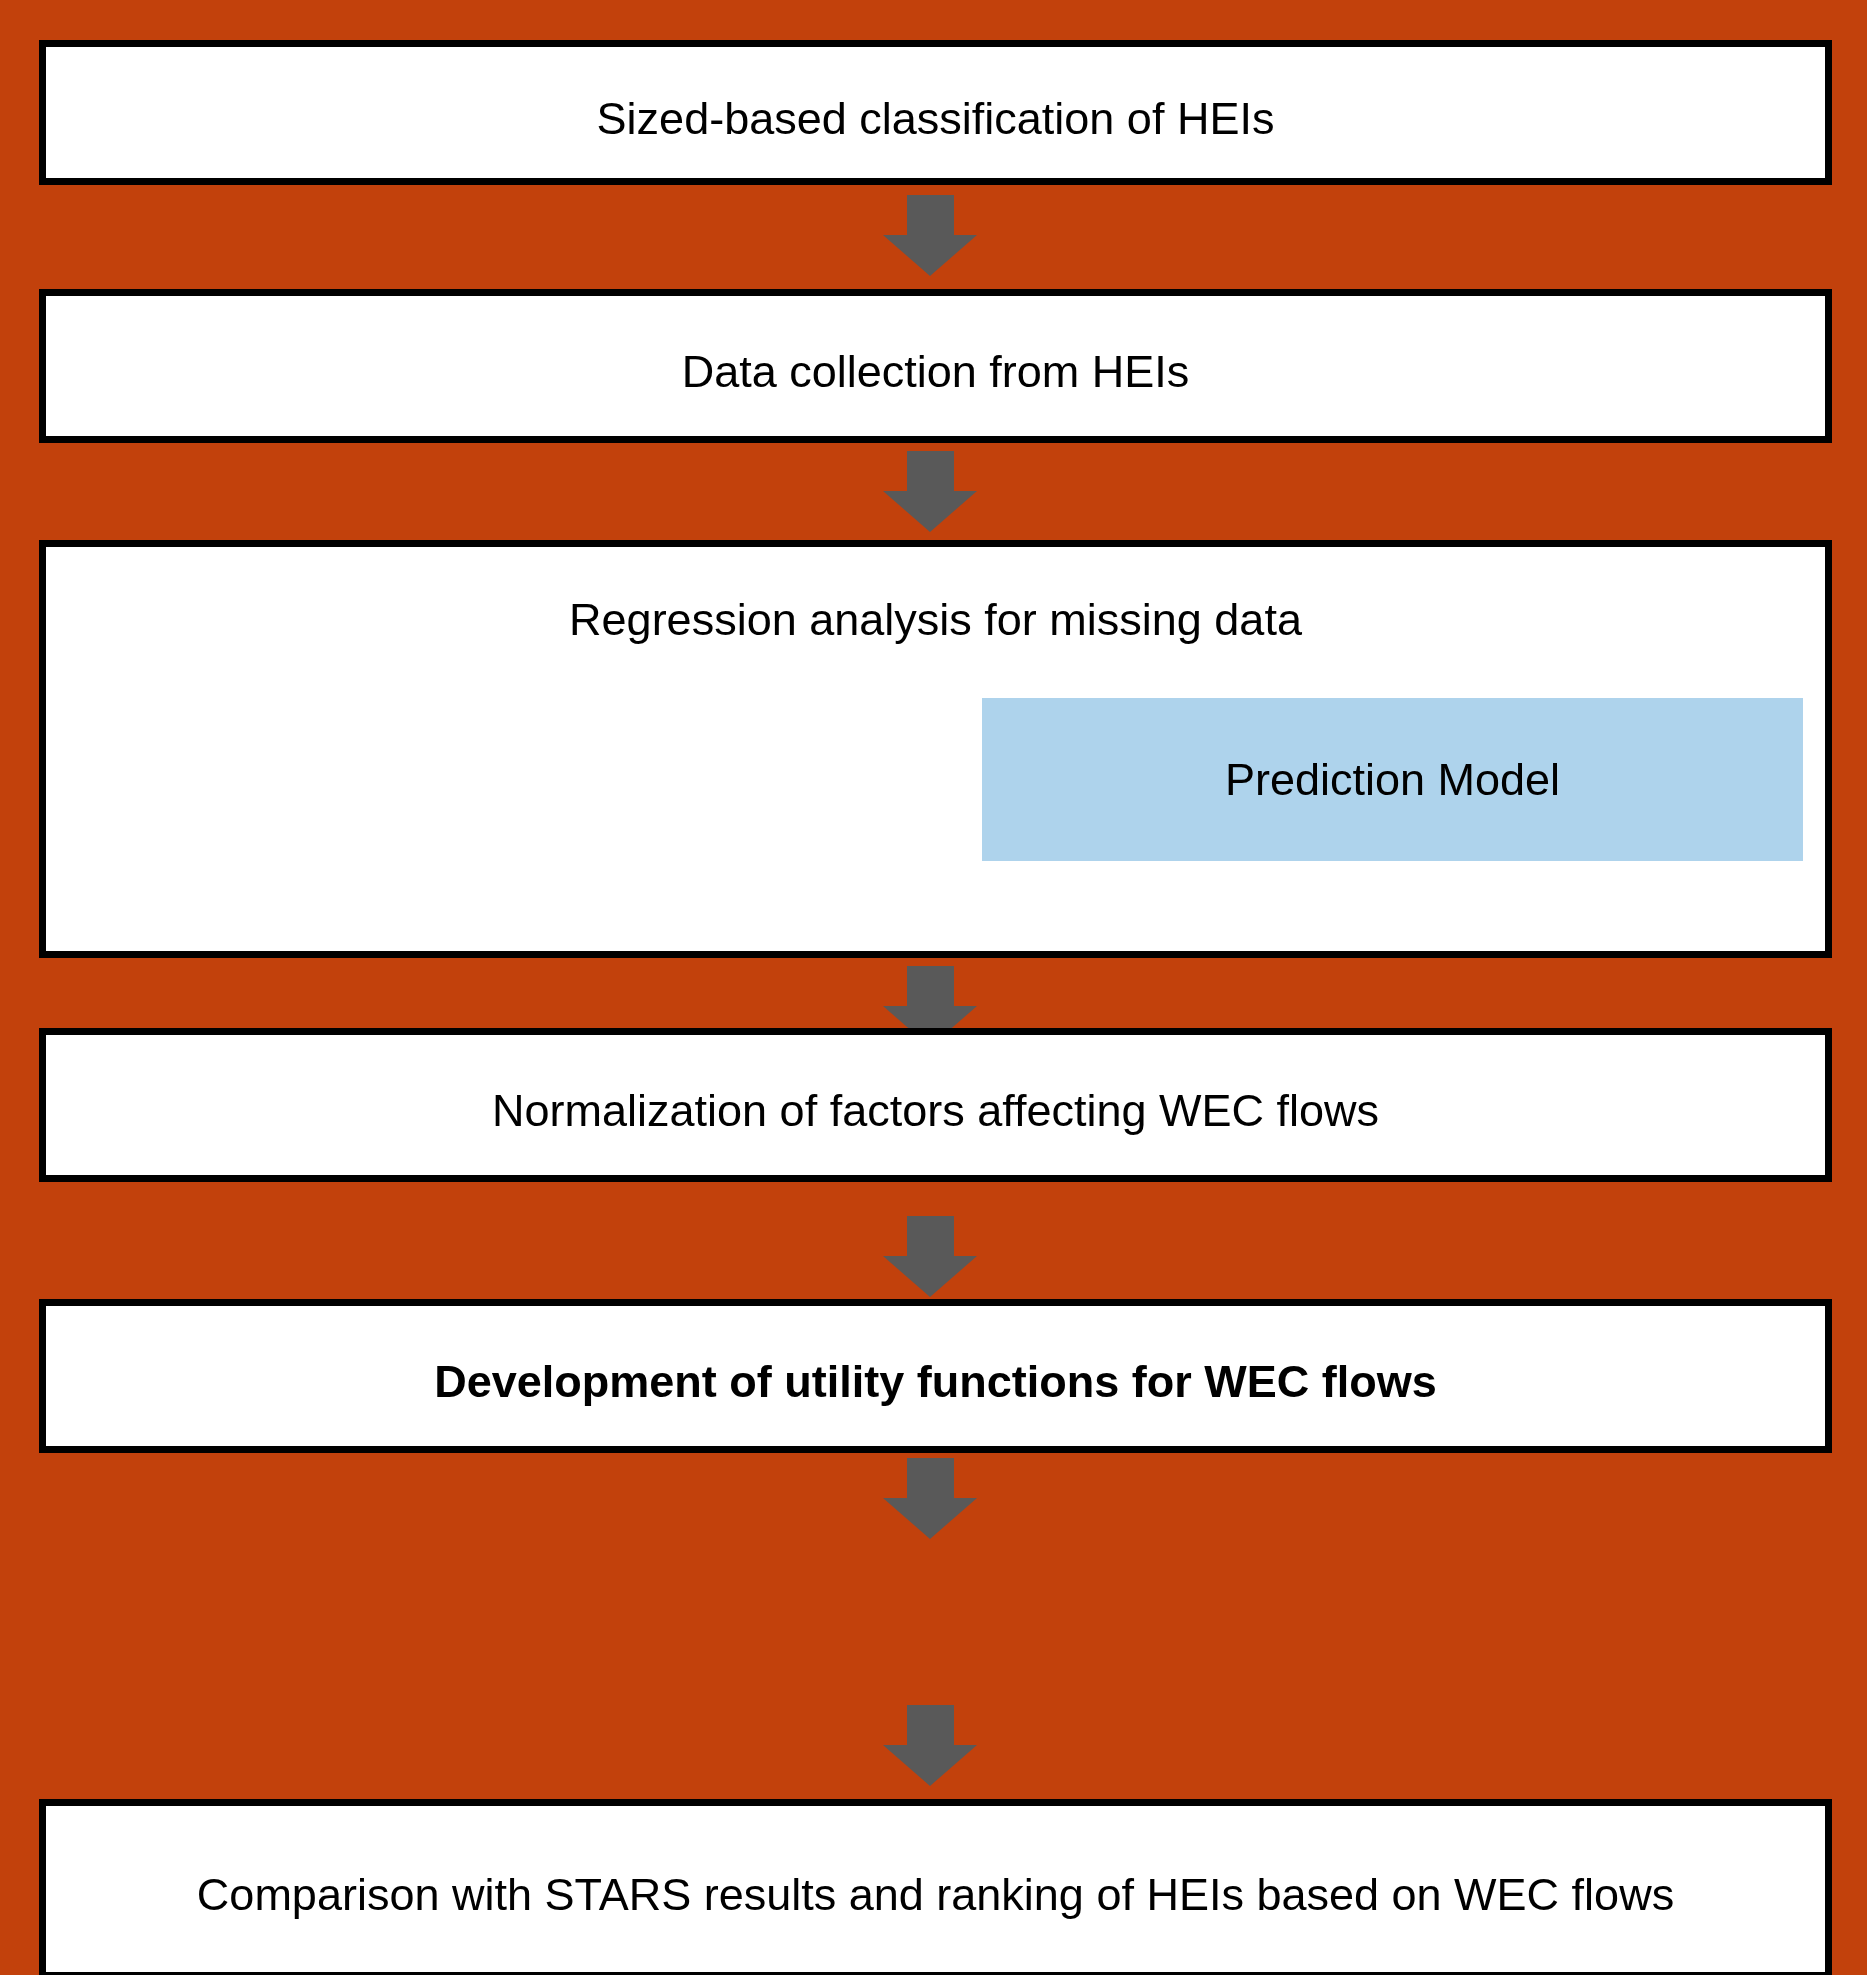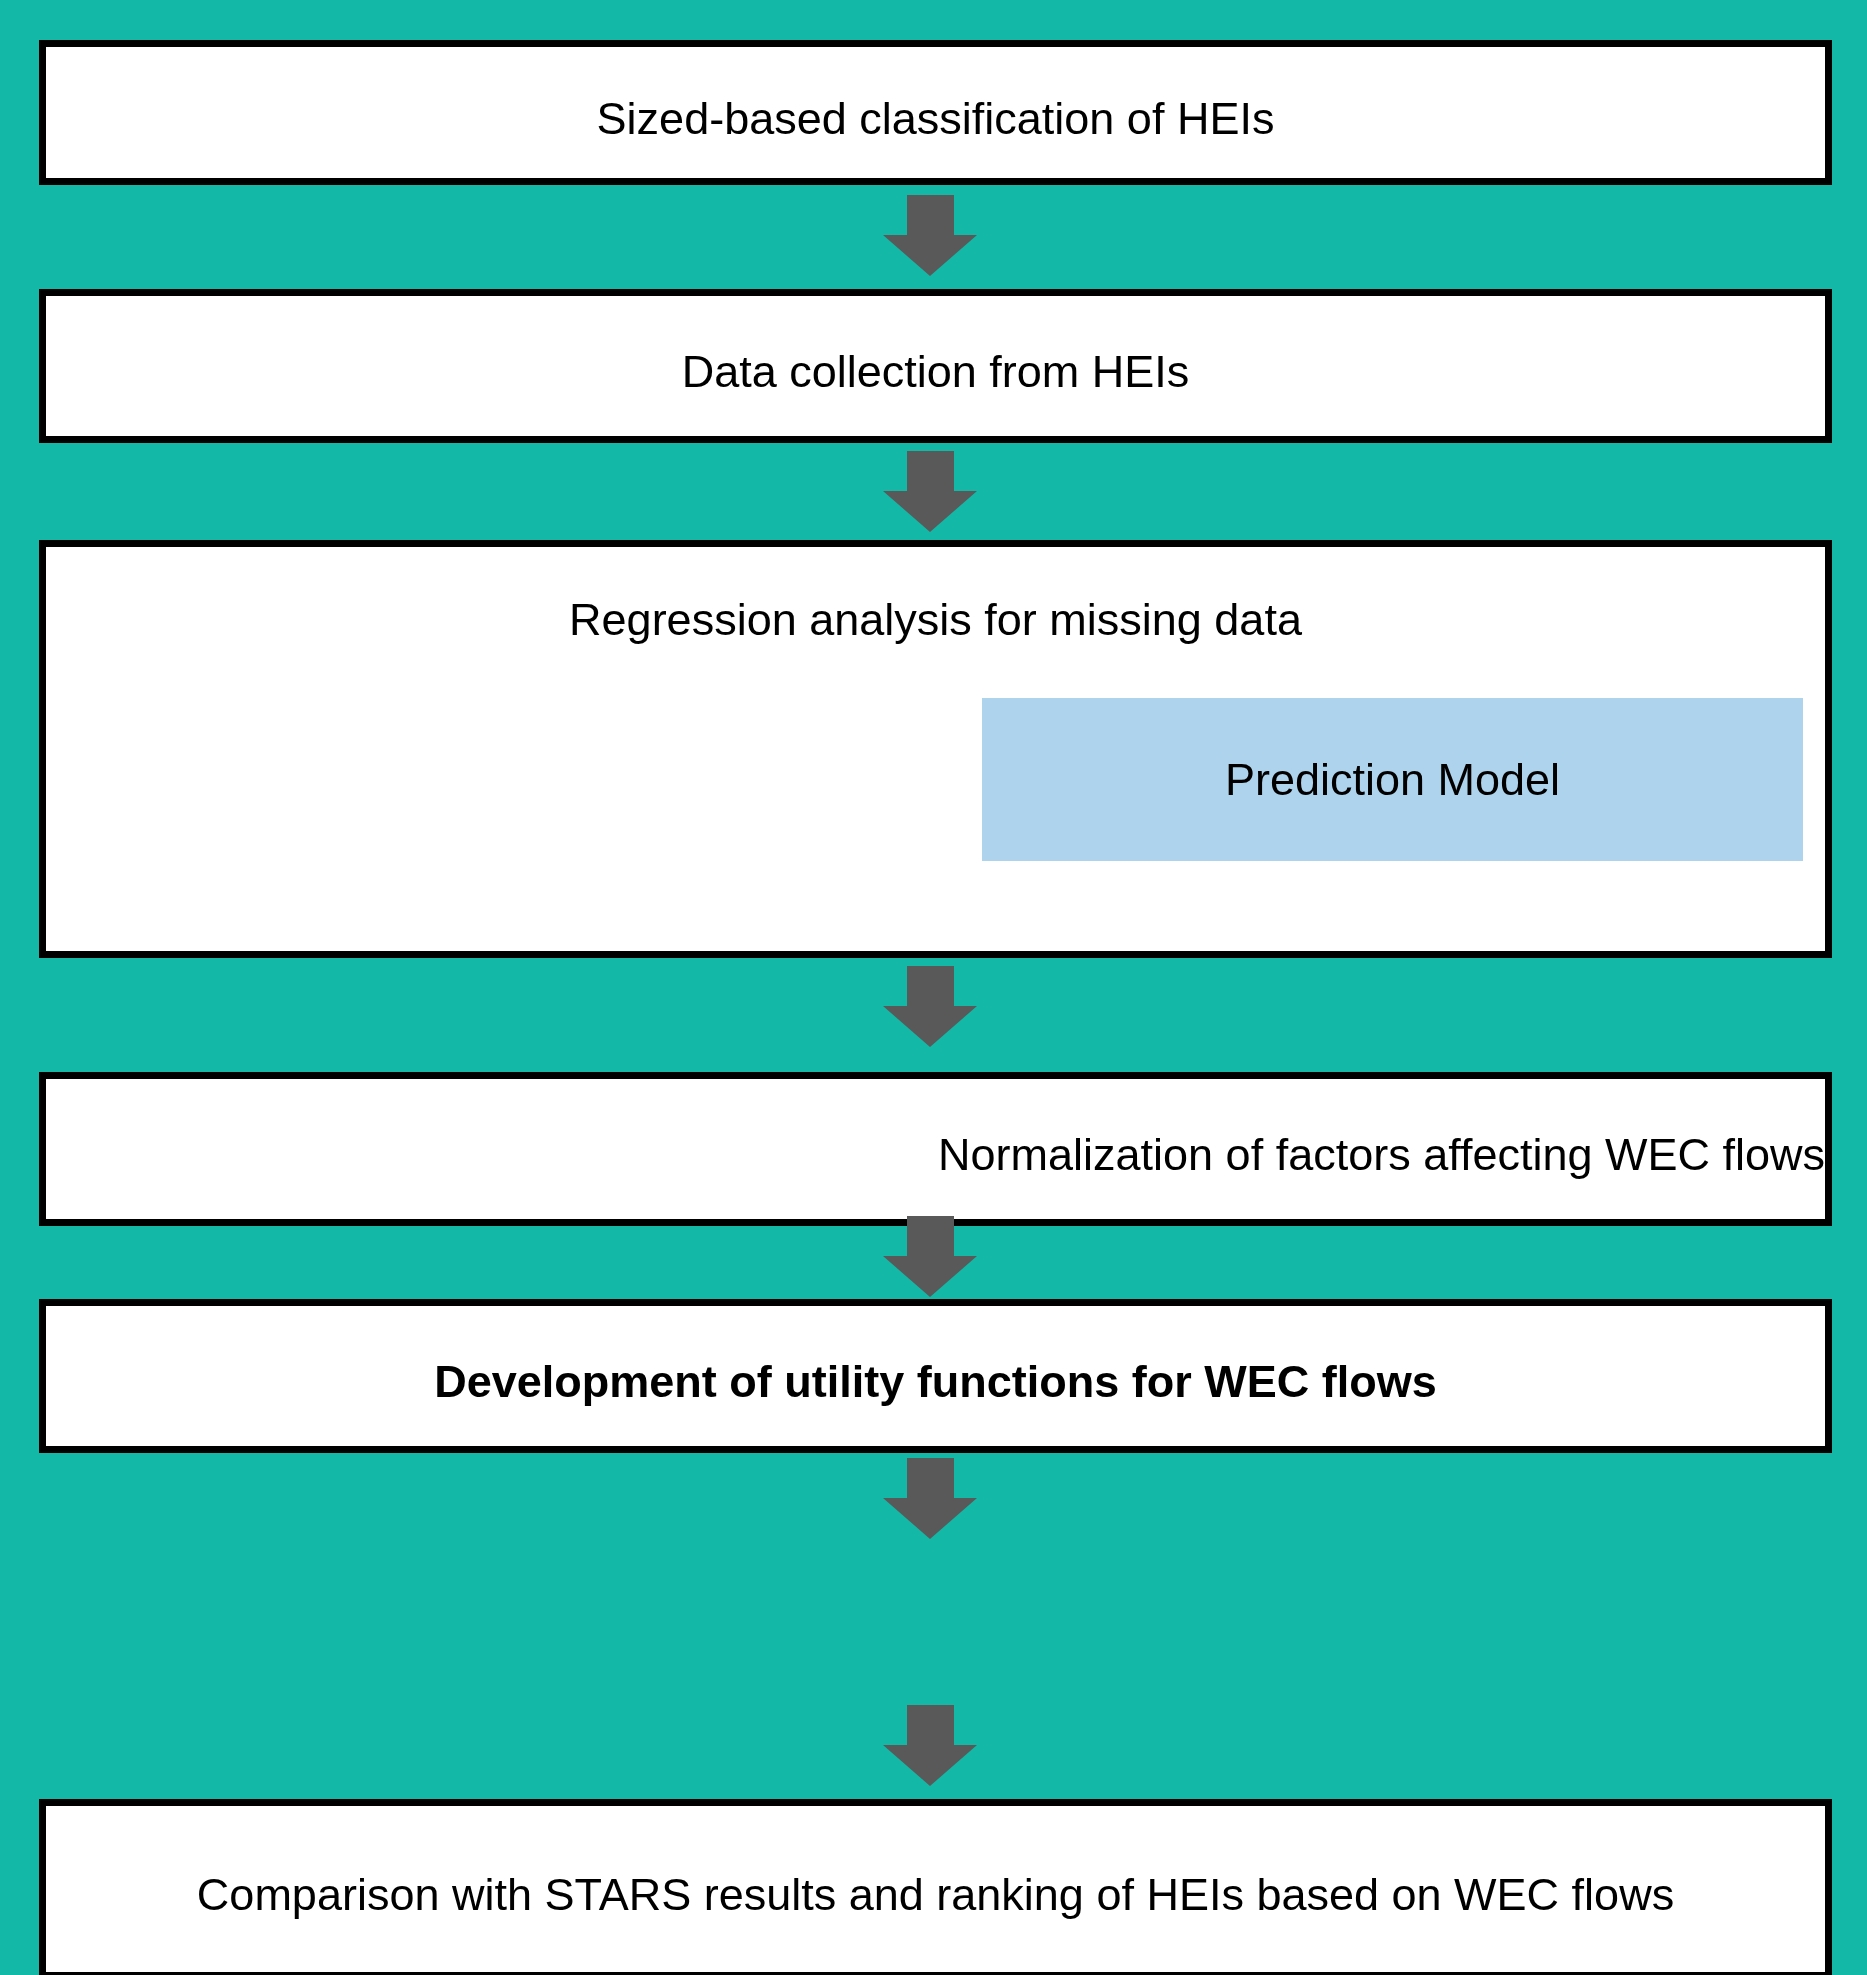--- a/index.html
+++ b/index.html
@@ -4,21 +4,21 @@
 <style>
   html, body {
     margin: 0;
     padding: 0;
     background: #ffffff;
   }
   .canvas {
     position: relative;
     width: 1867px;
     height: 1975px;
-    background: #14b8a6;
+    background: #c2410c;
     color: #000000;
     font-family: "Liberation Sans", sans-serif;
   }
   .box {
     position: absolute;
     left: 39px;
     width: 1793px;
     box-sizing: border-box;
     border: 7.6px solid #000000;
     background: #ffffff;
@@ -26,21 +26,21 @@
     align-items: center;
     justify-content: center;
     font-size: 45px;
     line-height: 1.15;
     padding-top: 12px;
     text-align: center;
   }
   .box1 { top: 40px;   height: 145px; }
   .box2 { top: 289px;  height: 154px; justify-content: center; }
   .box3 { top: 540px;  height: 418px; display: block; padding-top: 7px; }
-  .box4 { top: 1072px; height: 154px; justify-content: flex-end; }
+  .box4 { top: 1028px; height: 154px; }
   .box5 { top: 1299px; height: 154px; font-weight: bold; }
   .box6 { top: 1537px; height: 161px; }
   .box7 { top: 1787px; height: 180px; margin-top: 12px; }
 
   .box3 .title {
     position: absolute;
     left: 0;
     right: 0;
     top: 47px;
     text-align: center;

